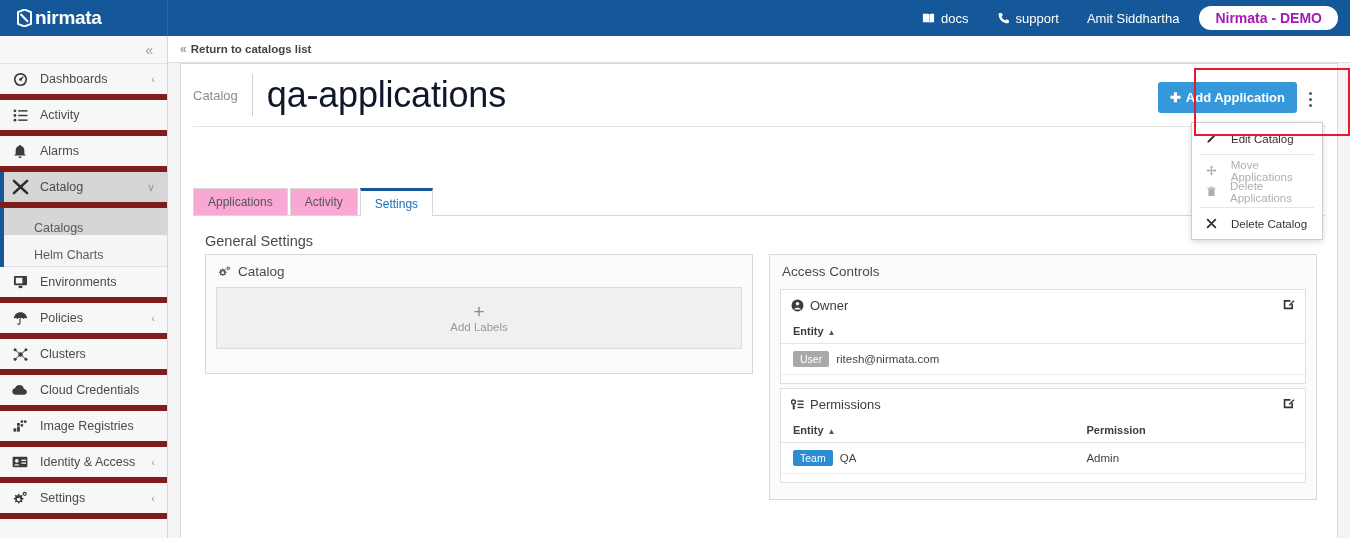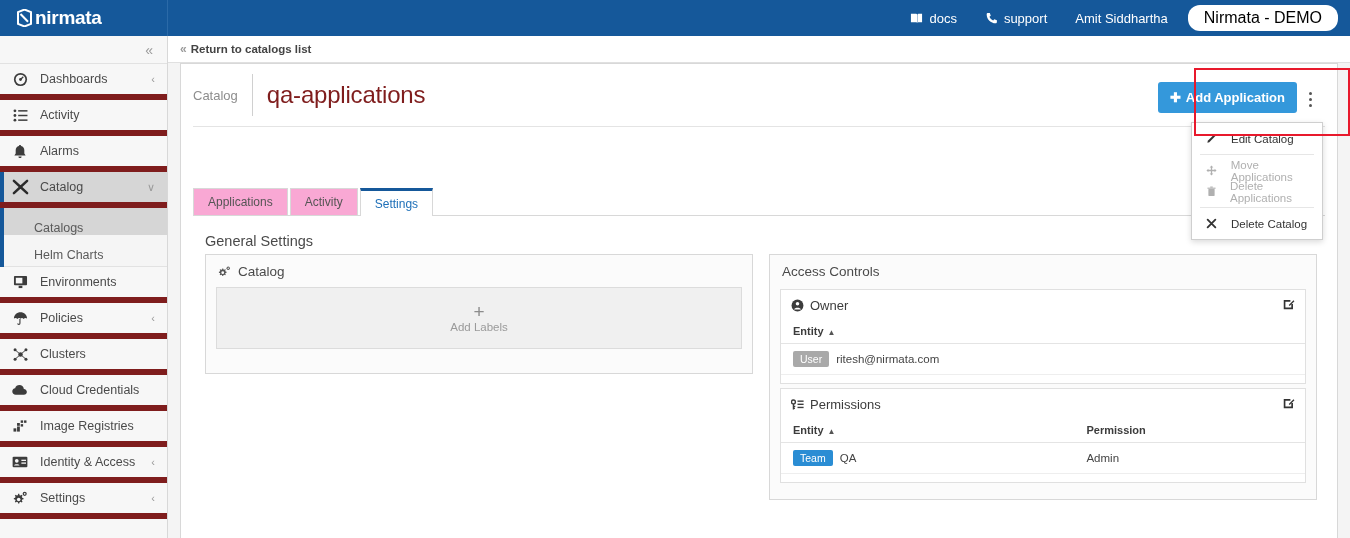--- a/index.html
+++ b/index.html
@@ -33,23 +33,23 @@
   .topnav {
     margin-left: auto; display: flex; align-items: center;
     padding-right: 12px; gap: 0px;
   }
   .topnav-item {
     color: #ffffff; font-size: 13px; display: flex; align-items: center;
     padding: 0 14px; height: 36px; cursor: pointer; white-space: nowrap;
   }
   .topnav-item .ti { margin-right: 6px; display: inline-flex; align-items: center; }
   .org-pill {
-    background: #ffffff; color: #000000; font-size: 16px;
+    background: #ffffff; color: #a21caf; font-size: 14px;
     border-radius: 12px; padding: 4px 16px; margin-left: 6px;
-    cursor: pointer; white-space: nowrap;
+    cursor: pointer; white-space: nowrap; font-weight: bold;
   }
 
   
   .sidebar {
     position: absolute; top: 36px; left: 0; width: 168px; height: 502px;
     background: #f7f7f7; border-right: 1px solid #d8d8d8;
     font-size: 12.5px; color: #4a4a4a;
   }
   .sidebar-collapse {
     height: 28px; display: flex; align-items: center; justify-content: flex-end;
@@ -107,21 +107,21 @@
     height: 62px; display: flex; align-items: center;
     padding-left: 12px; position: relative;
   }
   .crumb-label {
     font-size: 13px; color: #8d8d8d; padding-right: 14px;
   }
   .crumb-sep {
     width: 1px; background: #d0d0d0; height: 42px; margin-right: 14px;
   }
   .page-title {
-    font-size: 24px; color: #7f1d1d; font-weight: normal; letter-spacing: -0.2px;
+    font-size: 36px; color: #0f172a; font-weight: normal; letter-spacing: -0.2px;
   }
   .head-divider {
     height: 1px; background: #e4e4e4; margin: 0 12px;
   }
   .created-row {
     height: 26px; display: flex; align-items: center; justify-content: flex-end;
     padding-right: 16px; font-size: 11px; color: #8d8d8d;
   }
 
   

